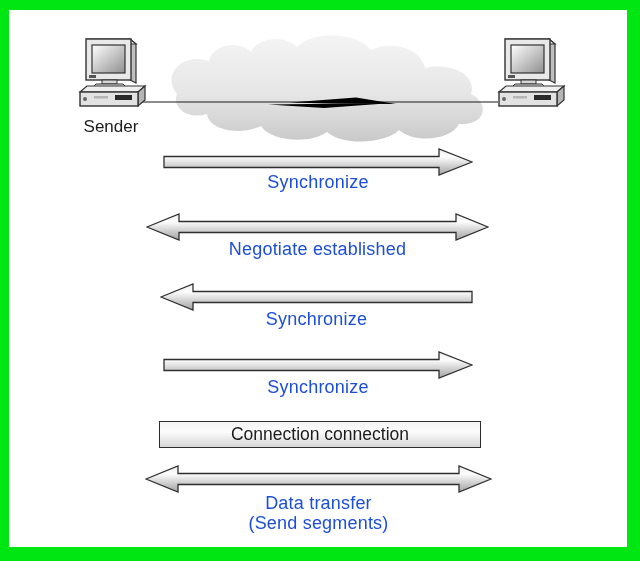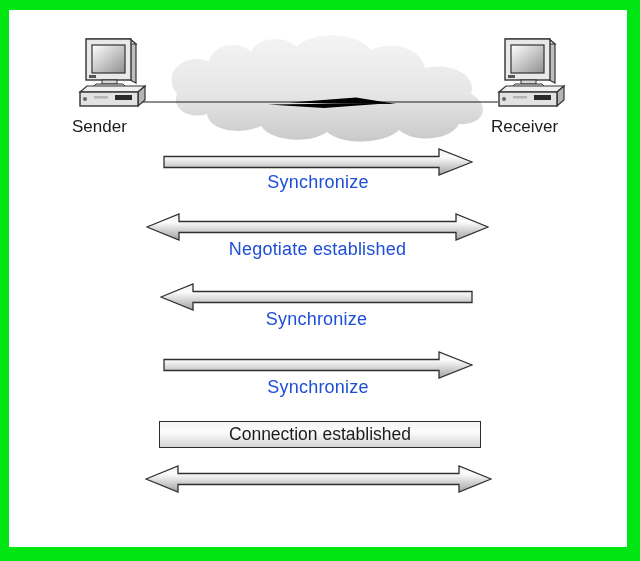--- a/index.html
+++ b/index.html
@@ -11,21 +11,21 @@
   .canvas{
     position:absolute;left:9px;top:10px;right:13px;bottom:14px;
     background:#ffffff;
   }
   .abs{position:absolute;}
   .step-label{
     position:absolute;text-align:center;color:#1d4ed8;
     font-size:18px;line-height:20px;letter-spacing:0.2px;
   }
   .node-label{
-    position:absolute;text-align:left;color:#1c1c1c;
+    position:absolute;text-align:center;color:#1c1c1c;
     font-size:17px;
   }
   .status-box{
     position:absolute;left:159px;top:421px;width:322px;height:27px;
     border:1.6px solid #2d2d2d;box-sizing:border-box;
     background:linear-gradient(to bottom,#f4f4f4 0%,#fcfcfc 40%,#d6d6d6 100%);
     text-align:center;font-size:17.5px;line-height:24px;color:#1c1c1c;
   }
   svg{display:block;}
 </style>
@@ -97,21 +97,20 @@
   </svg>
 
   <svg class="abs" style="left:72px;top:36px" width="78" height="82">
     <use href="#pcIcon"></use>
   </svg>
   <div class="node-label" style="left:72px;top:117px;width:78px">Sender</div>
 
   <svg class="abs" style="left:491px;top:36px" width="78" height="82">
     <use href="#pcIcon"></use>
   </svg>
-  <div class="node-label" style="left:491px;top:117px;width:78px">Receiver</div>
 
   <svg class="abs" style="left:163px;top:147px" width="310" height="30" viewBox="0 0 310 30">
     <polygon points="1,9.5 276,9.5 276,2 309,15 276,28 276,20.5 1,20.5" fill="url(#gArrow)" stroke="#2f2f2f" stroke-width="1.3"></polygon>
   </svg>
   <div class="step-label" style="left:163px;top:172px;width:310px">Synchronize</div>
 
   <svg class="abs" style="left:146px;top:212px" width="343" height="30" viewBox="0 0 343 30">
     <polygon points="1,15 33,2 33,9.5 310,9.5 310,2 342,15 310,28 310,20.5 33,20.5 33,28" fill="url(#gArrow)" stroke="#2f2f2f" stroke-width="1.3"></polygon>
   </svg>
   <div class="step-label" style="left:146px;top:239px;width:343px">Negotiate established</div>
@@ -119,19 +118,23 @@
   <svg class="abs" style="left:160px;top:282px" width="313" height="30" viewBox="0 0 313 30">
     <polygon points="1,15 33,2 33,9.5 312,9.5 312,20.5 33,20.5 33,28" fill="url(#gArrow)" stroke="#2f2f2f" stroke-width="1.3"></polygon>
   </svg>
   <div class="step-label" style="left:160px;top:309px;width:313px">Synchronize</div>
 
   <svg class="abs" style="left:163px;top:350px" width="310" height="30" viewBox="0 0 310 30">
     <polygon points="1,9.5 276,9.5 276,2 309,15 276,28 276,20.5 1,20.5" fill="url(#gArrow)" stroke="#2f2f2f" stroke-width="1.3"></polygon>
   </svg>
   <div class="step-label" style="left:163px;top:377px;width:310px">Synchronize</div>
 
-  <div class="status-box">Connection established</div>
+  <div class="status-box">Connection connection</div>
 
   <svg class="abs" style="left:145px;top:464px" width="347" height="30" viewBox="0 0 347 30">
     <polygon points="1,15 33,2 33,9.5 314,9.5 314,2 346,15 314,28 314,20.5 33,20.5 33,28" fill="url(#gArrow)" stroke="#2f2f2f" stroke-width="1.3"></polygon>
   </svg>
+  <div class="step-label" style="left:145px;top:493px;width:347px">
+    <div>Data transfer</div>
+    <div>(Send segments)</div>
+  </div>
 
 </div>
 
 </body></html>

